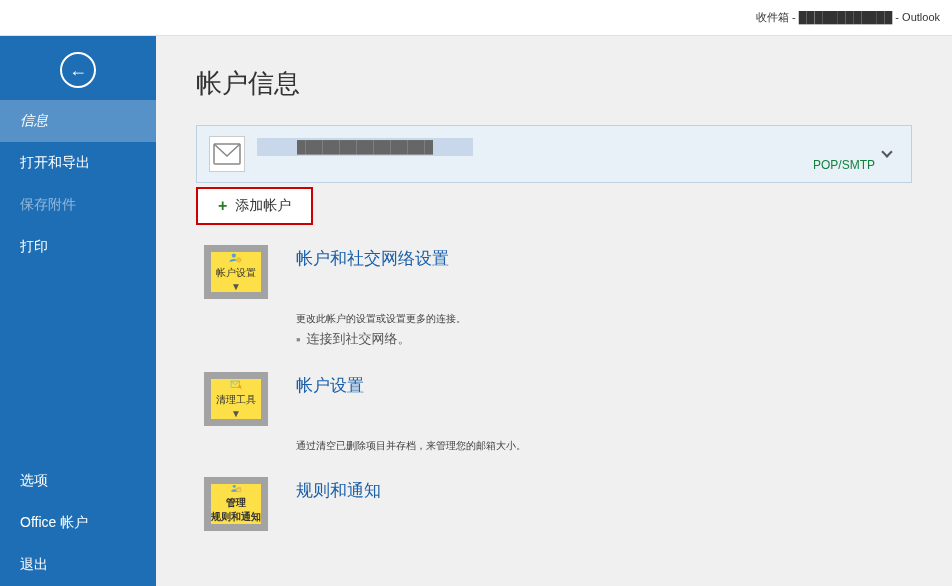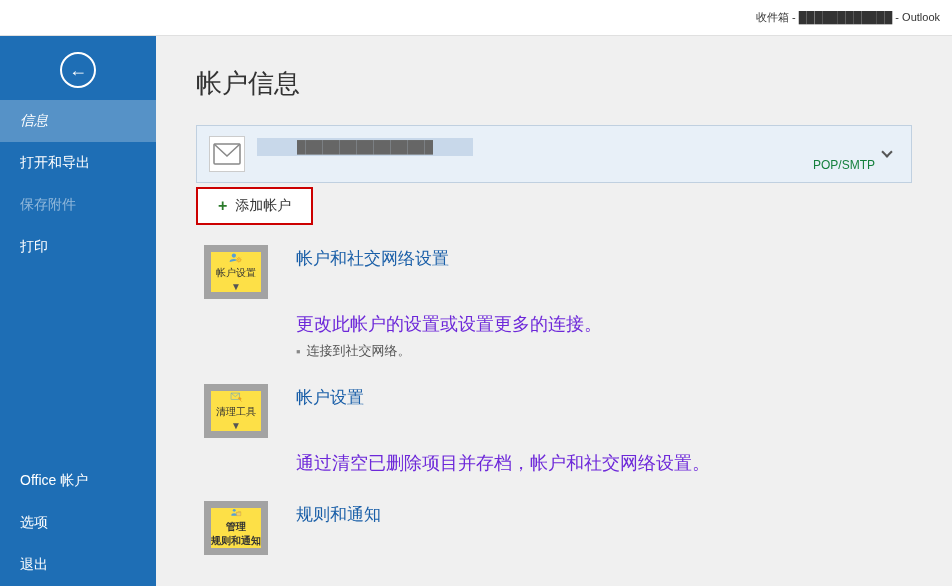--- a/index.html
+++ b/index.html
@@ -206,22 +206,22 @@
       padding-top: 2px;
     }
 
     .section-title {
       font-size: 17px;
       color: #1a5fa8;
       margin-bottom: 6px;
     }
 
     .section-desc {
-      font-size: 18px;
-      color: #6d28d9;
+      font-size: 10px;
+      color: #404040;
       line-height: 1.5;
       margin-top: 41px;
     }
 
     .section-link {
       font-size: 13px;
       color: #555;
       display: flex;
       align-items: center;
       margin-top: 4px;
@@ -271,24 +271,24 @@
       <span>打开和导出</span>
     </div>
     <div class="sidebar-item disabled">
       <span>保存附件</span>
     </div>
     <div class="sidebar-item">
       <span>打印</span>
     </div>
     <div class="sidebar-spacer"></div>
     <div class="sidebar-item">
+      <span>选项</span>
+    </div>
+    <div class="sidebar-item">
       <span>Office 帐户</span>
-    </div>
-    <div class="sidebar-item">
-      <span>选项</span>
     </div>
     <div class="sidebar-item">
       <span>退出</span>
     </div>
   </div>
 
   <div class="content">
     <h1 class="page-title">帐户信息</h1>
 
     
@@ -360,21 +360,21 @@
 
             <line x1="26" y1="20" x2="36" y2="30" stroke="#e8a020" stroke-width="2"></line>
             <path d="M26 20 L30 16 L36 22 L32 26 Z" fill="#e8a020"></path>
           </svg>
           <div class="icon-small-label">清理工具</div>
           <div style="font-size:10px; color:#555; margin-top:1px;">▼</div>
         </div>
       </div>
       <div class="section-content">
         <div class="section-title">帐户设置</div>
-        <div class="section-desc">通过清空已删除项目并存档，帐户和社交网络设置。</div>
+        <div class="section-desc">通过清空已删除项目并存档，来管理您的邮箱大小。</div>
       </div>
     </div>
 
     
     <div class="info-section">
       <div class="section-icon-area">
         <div class="section-icon-box">
           <svg width="40" height="34" viewBox="0 0 40 34">
 
             <circle cx="14" cy="8" r="5" fill="#5a9fd4"></circle>

